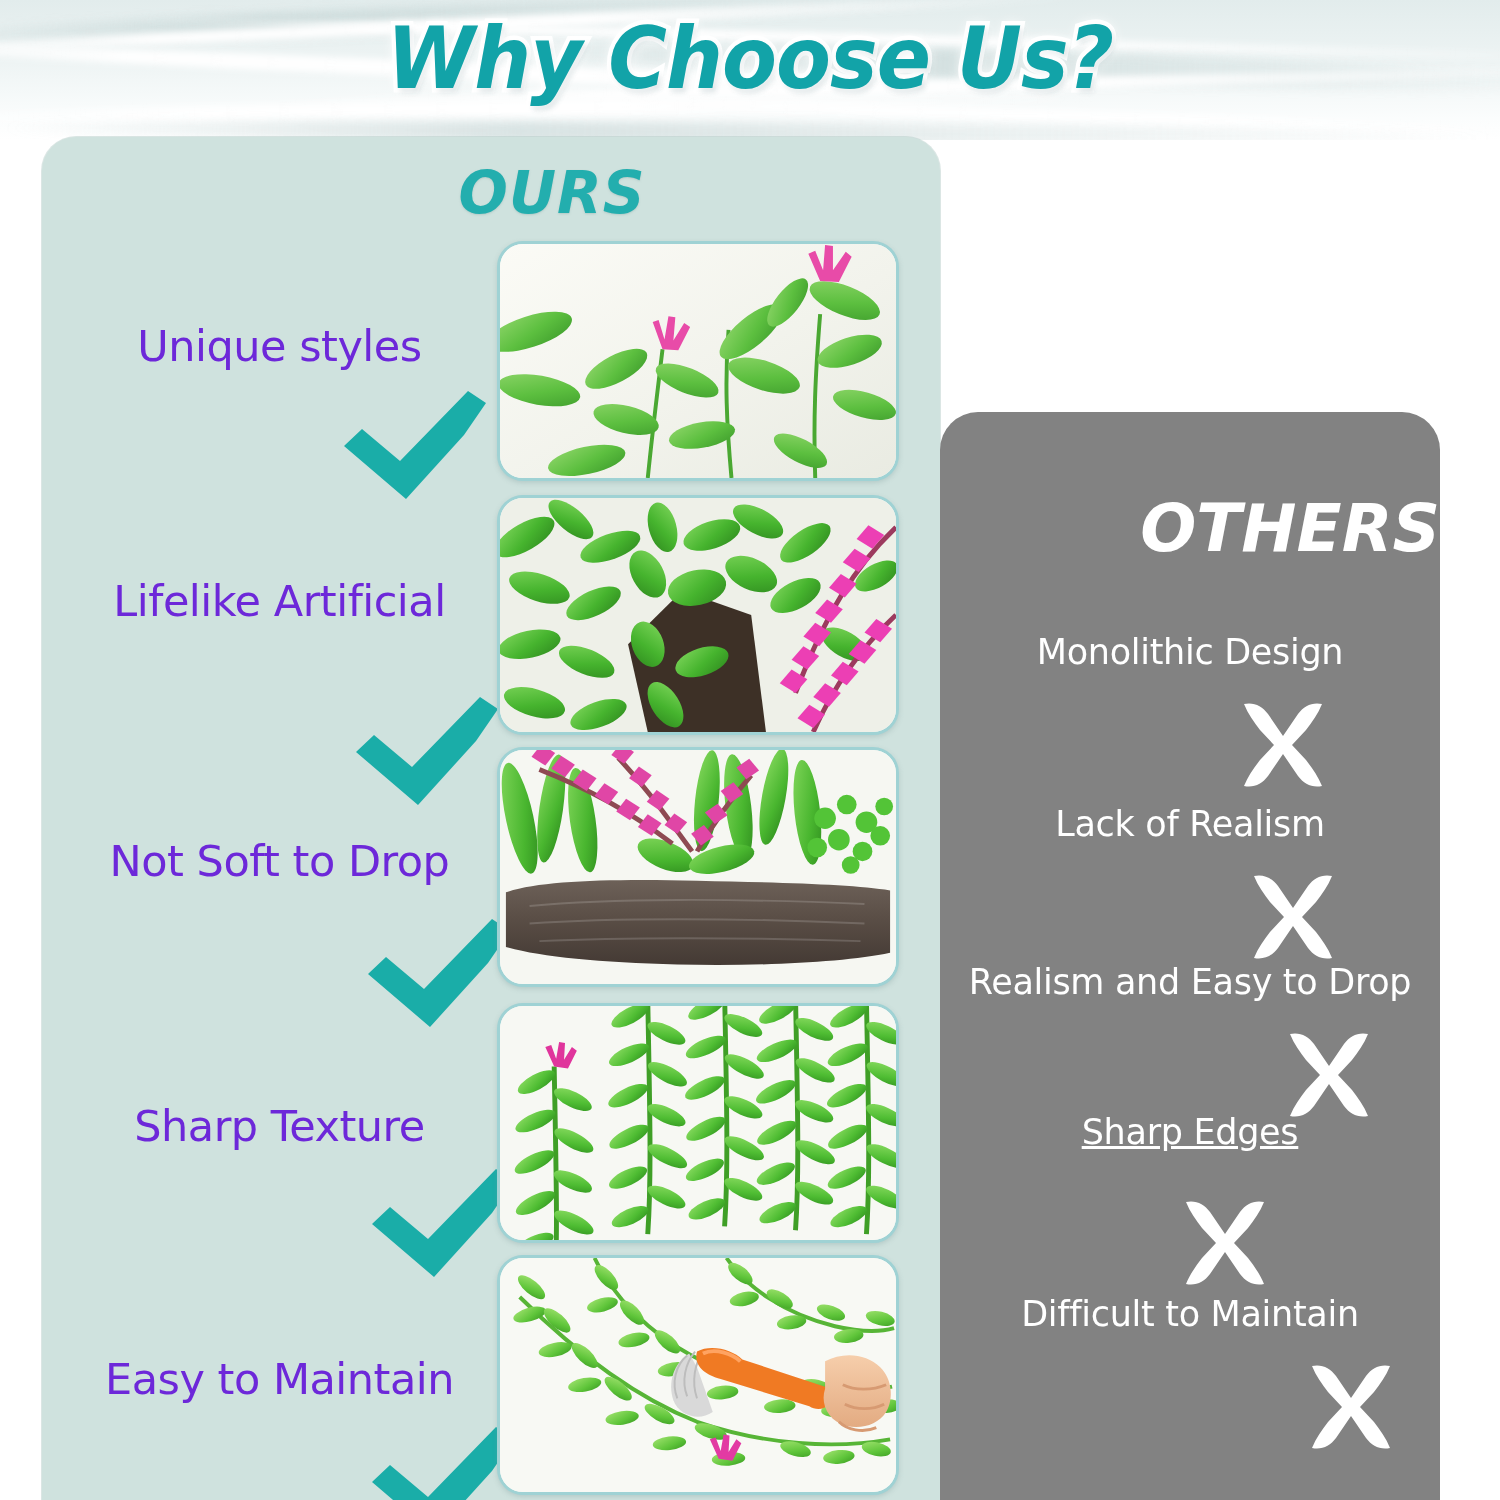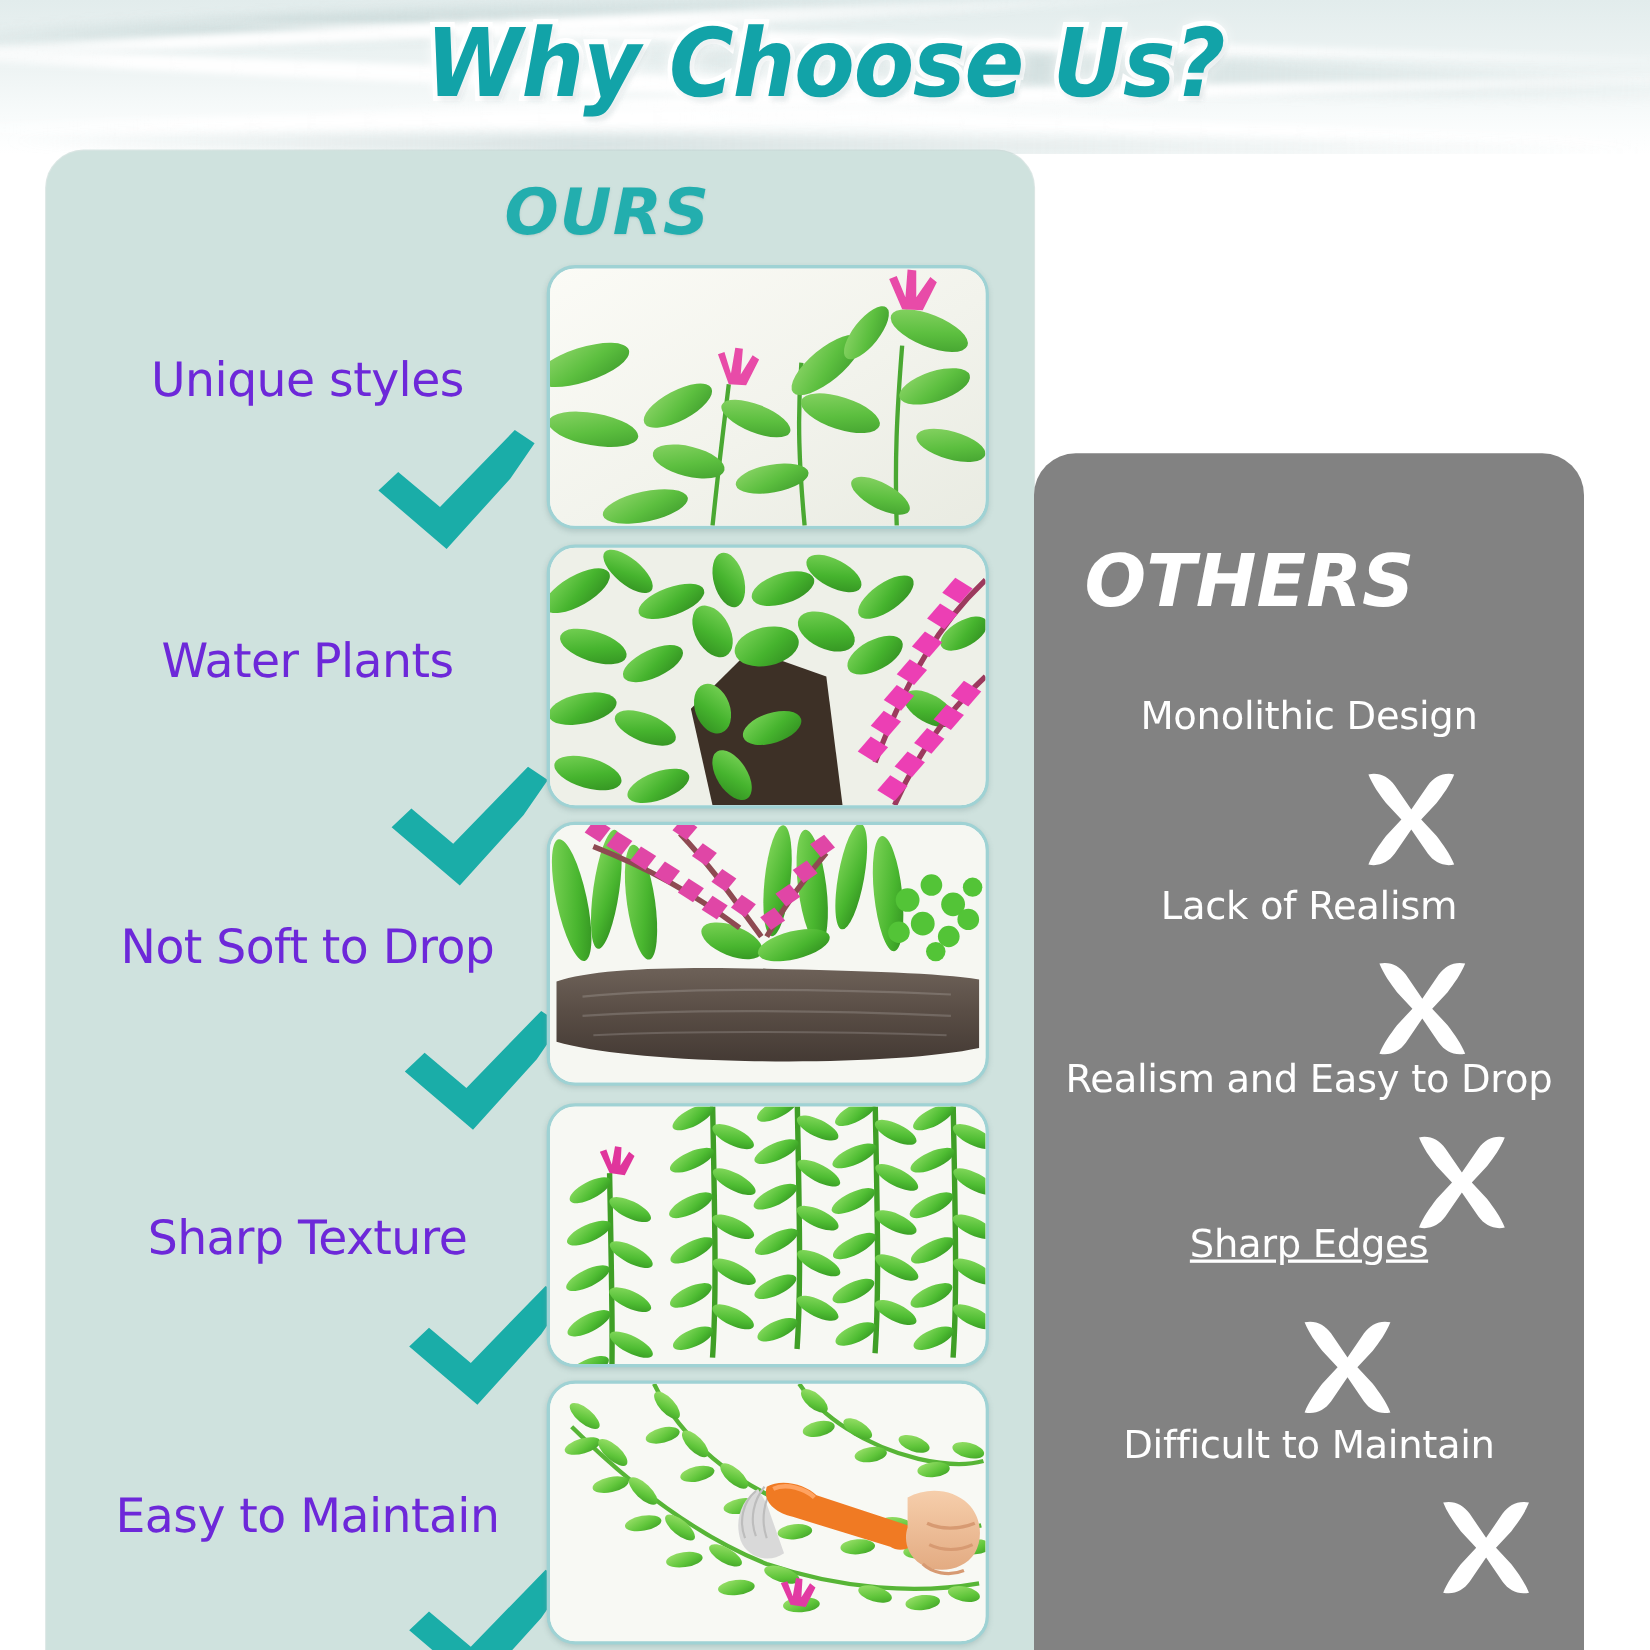--- a/index.html
+++ b/index.html
@@ -126,22 +126,22 @@
     left: 940px; top: 412px;
     width: 500px;
     height: 1088px;
     background: #828282;
     border-radius: 38px 38px 0 0;
   }
   #others-title {
     position: absolute;
     left: 0; top: 78px;
     width: 500px;
-    text-align: left;
-    padding-left: 46px;
+    text-align: right;
+    padding-left: 30px;
     box-sizing: border-box;
     font-family: "DejaVu Sans", sans-serif;
     font-size: 66px;
     font-weight: bold;
     font-style: italic;
     color: #ffffff;
     letter-spacing: 0px;
   }
   .other-row { position: absolute; left: 0; width: 500px; }
   .other-label {
@@ -228,21 +228,21 @@
         <g fill="#e84ba8">
           <path d="M165 108 l-10 -28 l6 -2 l6 20 l4 -24 l7 1 l-2 24 l11 -18 l6 4 l-12 24 Z"></path>
           <path d="M325 38 l-12 -28 l7 -3 l8 20 l2 -26 l8 1 l0 25 l13 -19 l6 5 l-13 26 Z"></path>
         </g>
       </svg>
     </div>
   </div>
 
   <div class="ours-row" style="top:0;">
     <div class="ours-label" style="top:440px;">
-      <div>Water Plants</div>
+      <div>Lifelike Artificial</div>
     </div>
     <div class="check-wrap" style="left:310px; top:558px;">
       <svg class="scene" viewBox="0 0 150 112" xmlns="http://www.w3.org/2000/svg">
         <path d="M4 57 L22 40 L60 72 L128 2 L146 14 L124 46 L66 110 Z" fill="#1aada8"></path>
       </svg>
     </div>
     <div class="photo" style="top:358px; height:240px;">
       <svg class="scene" viewBox="0 0 402 240" preserveAspectRatio="none" xmlns="http://www.w3.org/2000/svg">
         <defs>
           <linearGradient id="lf2" x1="0" y1="0" x2="1" y2="1">

